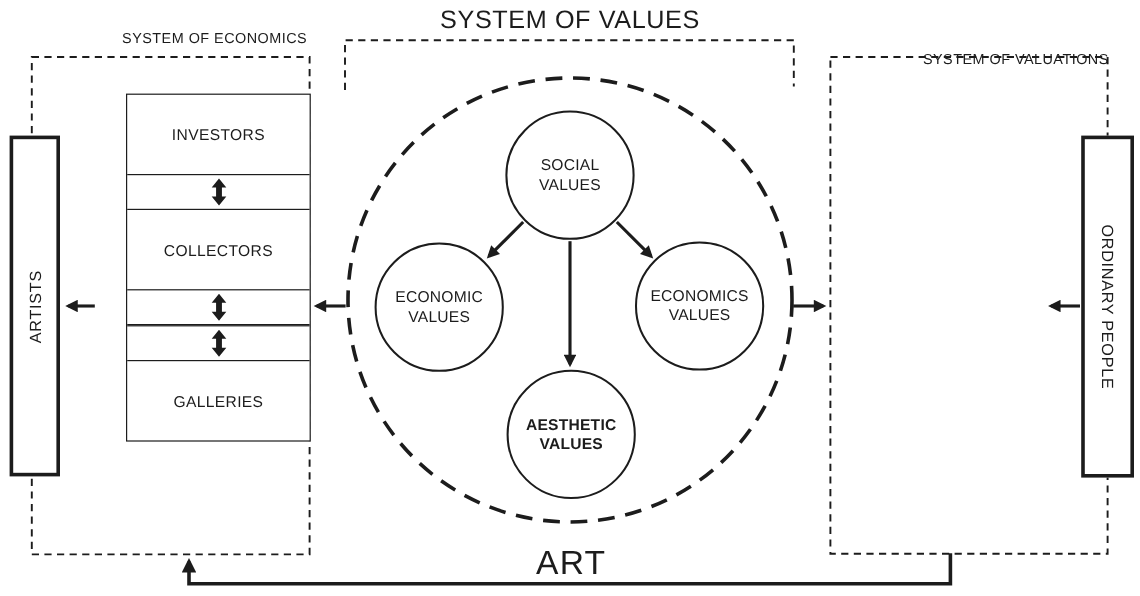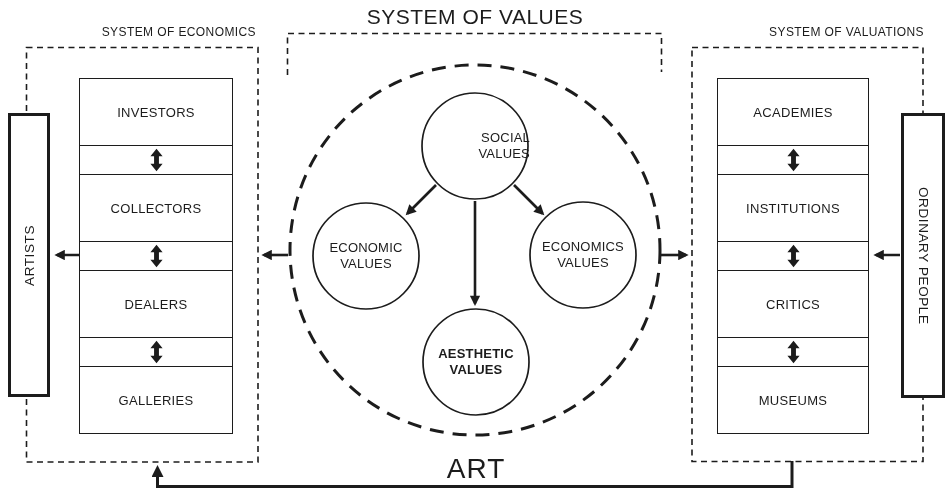--- a/index.html
+++ b/index.html
@@ -31,30 +31,31 @@
     font-size: 21px;
     letter-spacing: 0.5px;
   }
   .title-sub {
     top: 25px;
     text-align: right;
     font-size: 12px;
     letter-spacing: 0.4px;
   }
   .title-sub.left  { left: 32px;  width: 224px; }
-  .title-sub.right { left: 690px; width: 234px; }
+  .title-sub.right { left: 690px; width: 234px; margin-top: 17px; }
 
   
   .stack {
     position: absolute;
     top: 78px;
     border: 1.6px solid var(--ink);
     background: var(--background);
     display: flex;
     flex-direction: column;
+    margin-left: 26px;
   }
   .stack.left-stack  { left: 79px;  width: 154px; }
   .stack.right-stack { left: 717px; width: 152px; }
   .stack .cell {
     height: 66px;
     display: flex;
     align-items: center;
     justify-content: center;
     font-size: 13px;
     letter-spacing: 0.3px;
@@ -89,21 +90,21 @@
   
   .circle-label {
     position: absolute;
     width: 110px;
     text-align: center;
     font-size: 13px;
     line-height: 15.5px;
     letter-spacing: 0.2px;
     white-space: pre-line;
   }
-  .social-label    { left: 420px; top: 130px; text-align: right; }
+  .social-label    { left: 420px; top: 130px; }
   .economic-label  { left: 311px; top: 240px; }
   .cultural-label  { left: 528px; top: 239px; }
   .aesthetic-label { left: 421px; top: 346px; font-weight: bold; }
 
   .art-label {
     left: 416px; top: 453px; width: 120px;
     text-align: center;
     font-size: 28px;
     letter-spacing: 1px;
   }
@@ -152,50 +153,28 @@
       <svg width="15" height="26" viewBox="0 0 16 26">
         <path d="M8 1 L14.5 9 L10.6 9 L10.6 17 L14.5 17 L8 25 L1.5 17 L5.4 17 L5.4 9 L1.5 9 Z" fill="currentColor"></path>
       </svg>
     </div>
     <div class="cell">COLLECTORS</div>
     <div class="conn">
       <svg width="15" height="26" viewBox="0 0 16 26">
         <path d="M8 1 L14.5 9 L10.6 9 L10.6 17 L14.5 17 L8 25 L1.5 17 L5.4 17 L5.4 9 L1.5 9 Z" fill="currentColor"></path>
       </svg>
     </div>
-    <div class="cell">DEALERS</div>
     <div class="conn">
       <svg width="15" height="26" viewBox="0 0 16 26">
         <path d="M8 1 L14.5 9 L10.6 9 L10.6 17 L14.5 17 L8 25 L1.5 17 L5.4 17 L5.4 9 L1.5 9 Z" fill="currentColor"></path>
       </svg>
     </div>
     <div class="cell">GALLERIES</div>
   </div>
 
-  <div class="stack right-stack">
-    <div class="cell">ACADEMIES</div>
-    <div class="conn">
-      <svg width="15" height="26" viewBox="0 0 16 26">
-        <path d="M8 1 L14.5 9 L10.6 9 L10.6 17 L14.5 17 L8 25 L1.5 17 L5.4 17 L5.4 9 L1.5 9 Z" fill="currentColor"></path>
-      </svg>
-    </div>
-    <div class="cell">INSTITUTIONS</div>
-    <div class="conn">
-      <svg width="15" height="26" viewBox="0 0 16 26">
-        <path d="M8 1 L14.5 9 L10.6 9 L10.6 17 L14.5 17 L8 25 L1.5 17 L5.4 17 L5.4 9 L1.5 9 Z" fill="currentColor"></path>
-      </svg>
-    </div>
-    <div class="cell">CRITICS</div>
-    <div class="conn">
-      <svg width="15" height="26" viewBox="0 0 16 26">
-        <path d="M8 1 L14.5 9 L10.6 9 L10.6 17 L14.5 17 L8 25 L1.5 17 L5.4 17 L5.4 9 L1.5 9 Z" fill="currentColor"></path>
-      </svg>
-    </div>
-    <div class="cell">MUSEUMS</div>
-  </div>
 
   <div class="side-box artists">
     <span>ARTISTS</span>
   </div>
   <div class="side-box people">
     <span>ORDINARY PEOPLE</span>
   </div>
 
   <div class="circle-label social-label">SOCIAL
 VALUES</div>

